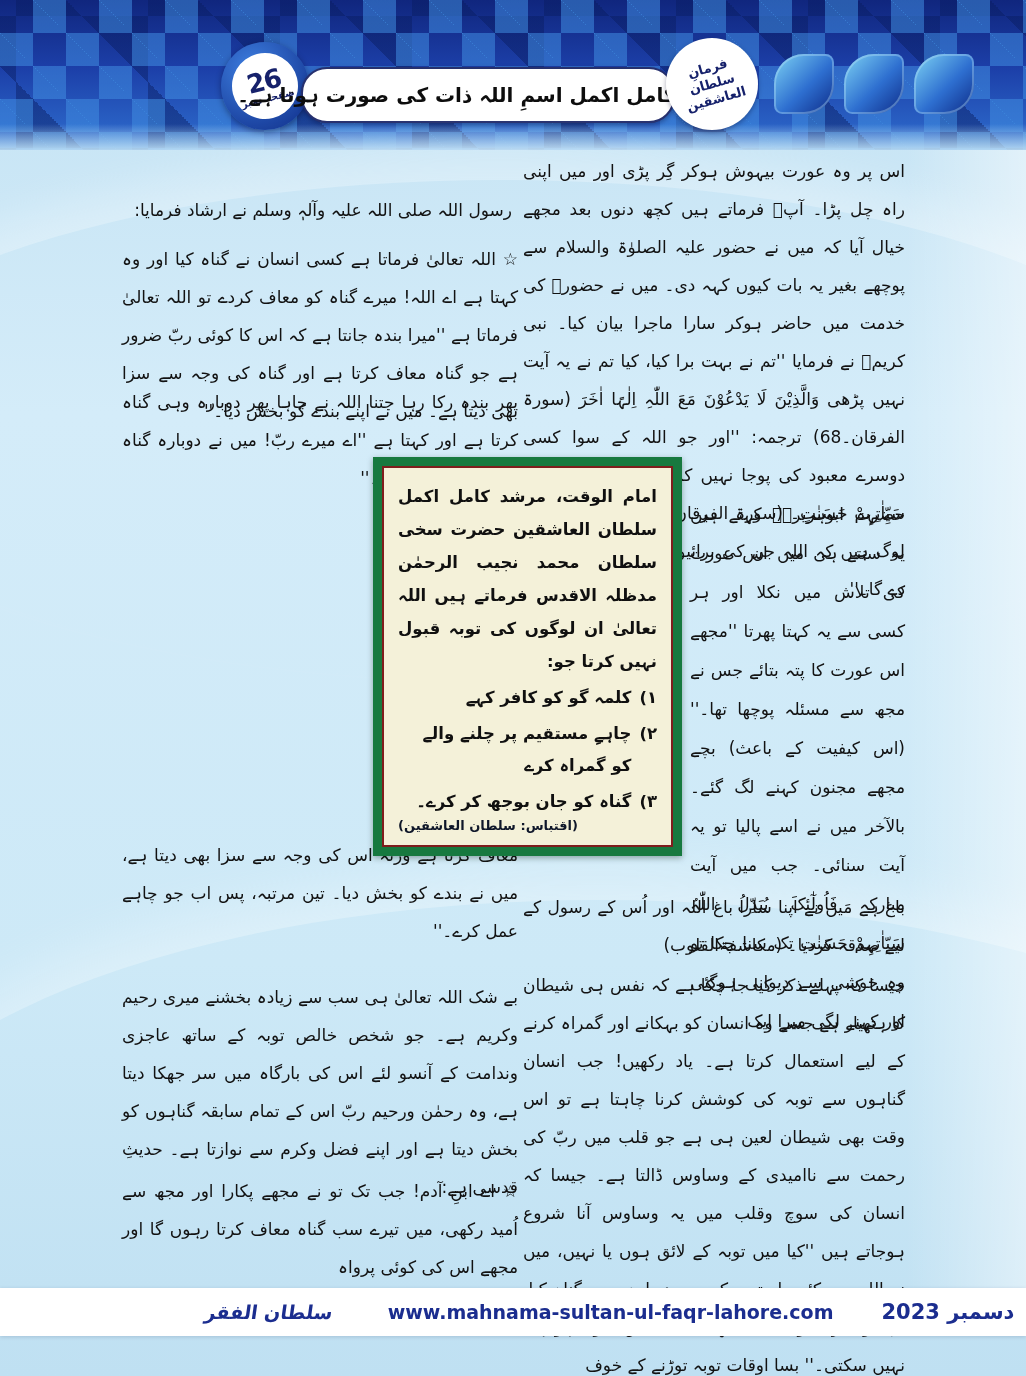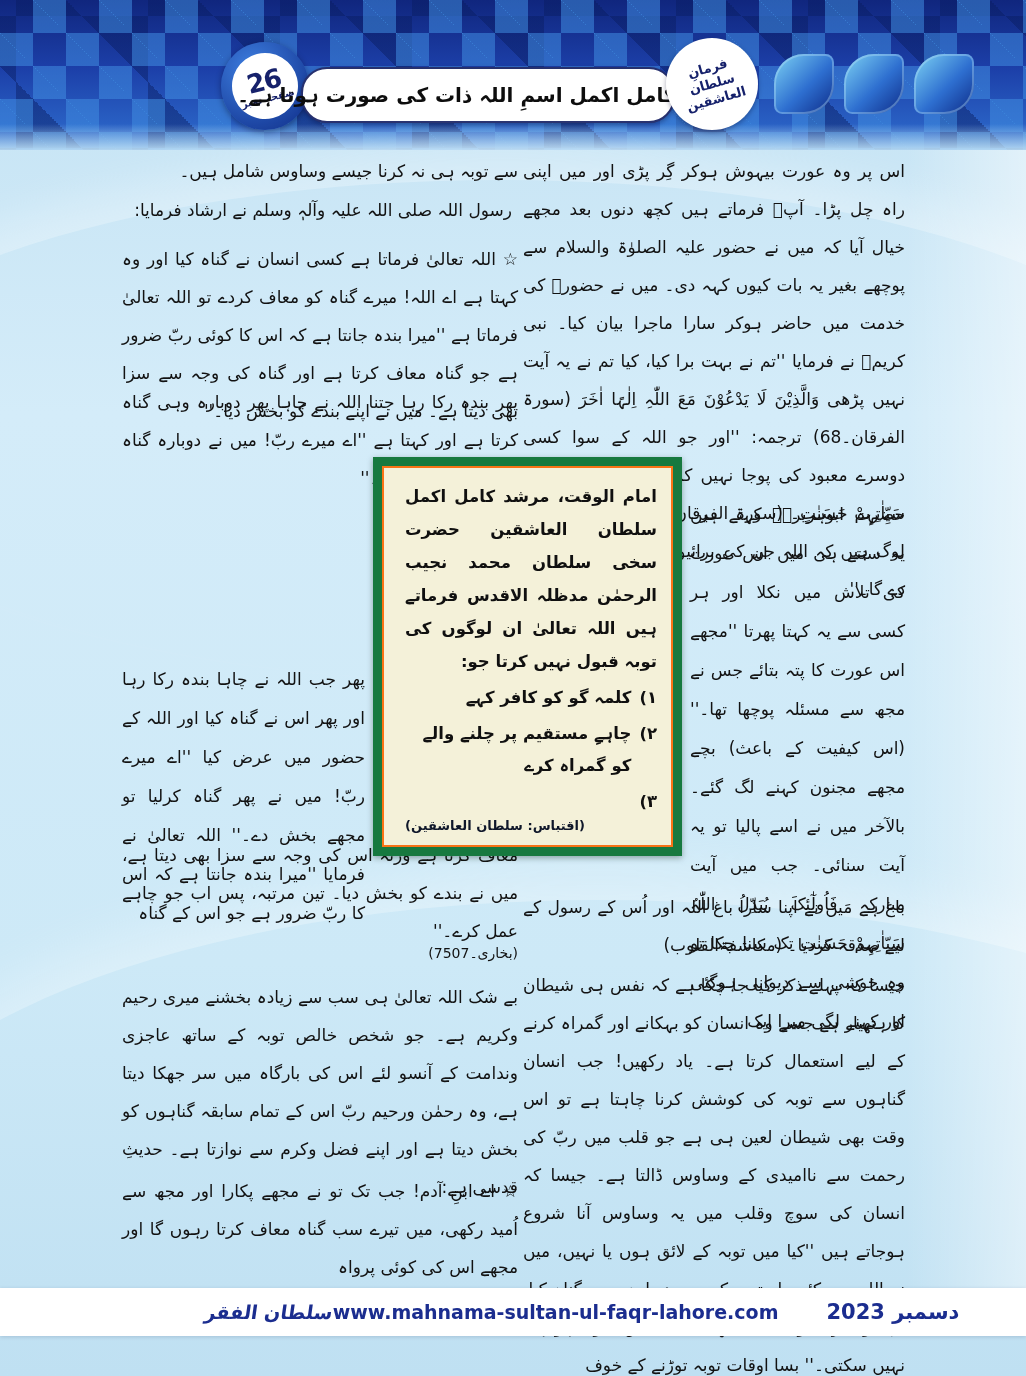--- a/index.html
+++ b/index.html
@@ -74,38 +74,38 @@
   }
   .ref{position:absolute; direction:rtl; font-size:14px; color:#121212;}
   
   .quote-box{
     position:absolute; left:373px; top:457px; width:309px; height:399px;
     background:#17793f; padding:9px; box-sizing:border-box;
     box-shadow:0 2px 6px rgba(0,30,10,.35);
   }
   .quote-inner{
     width:100%; height:100%; box-sizing:border-box;
-    background:#f4f1d9; border:2px solid #f97316;
-    padding:12px 14px 8px 21px; overflow:hidden;
+    background:#f4f1d9; border:2px solid #7f1d1d;
+    padding:12px 14px 8px 14px; overflow:hidden;
   }
   .quote-heading{direction:rtl; text-align:justify; font-size:16.5px; font-weight:bold; line-height:33px; color:#101010;}
   .quote-item{direction:rtl; display:flex; gap:8px; font-size:16.5px; font-weight:bold; line-height:32px; color:#101010; margin-top:4px;}
   .quote-item .num{flex:0 0 auto;}
   .quote-attr{direction:rtl; text-align:left; font-size:13px; font-weight:bold; color:#0f172a; margin-top:0;}
   
   .footer{
     position:absolute; left:0; top:1288px; width:100%; height:48px; background:#ffffff;
     display:flex; align-items:center; box-shadow:0 1px 4px rgba(0,20,60,.15);
   }
   .footer .logo{
     margin-left:205px; font-size:19px; font-weight:bold; color:#1b2d8f;
     direction:rtl; transform:skewX(-8deg); white-space:nowrap;
   }
   .footer .url{font-size:19px; font-weight:bold; color:#1b2d8f; text-decoration:none; white-space:nowrap;}
-  .footer .u1{}
+  .footer .u1{margin-left:55px;}
   .footer .date{margin-left:48px; font-size:21px; font-weight:bold; color:#1b2d8f; direction:rtl; white-space:nowrap;text-align:right;}
 </style>
 </head>
 <body>
 
 <div class="page">
 
   <div class="header">
     <div class="diamonds"></div>
     <div class="header-fade"></div>
@@ -134,43 +134,41 @@
 
   <div class="wave w1"></div>
   <div class="wave w2"></div>
   <div class="edge-light"></div>
 
   <div class="urdu" style="left:523px; top:152px; width:382px;">اس پر وہ عورت بیہوش ہوکر گِر پڑی اور میں اپنی راہ چل پڑا۔ آپؓ فرماتے ہیں کچھ دنوں بعد مجھے خیال آیا کہ میں نے حضور علیہ الصلوٰۃ والسلام سے پوچھے بغیر یہ بات کیوں کہہ دی۔ میں نے حضورؐ کی خدمت میں حاضر ہوکر سارا ماجرا بیان کیا۔ نبی کریمؐ نے فرمایا ''تم نے بہت برا کیا، کیا تم نے یہ آیت نہیں پڑھی وَالَّذِیْنَ لَا یَدْعُوْنَ مَعَ اللّٰہِ اِلٰہًا اٰخَرَ (سورۃ الفرقان۔68) ترجمہ: ''اور جو اللہ کے سوا کسی دوسرے معبود کی پوجا نہیں کرتے''  فَاُولٰٓئِکَ یُبَدِّلُ اللّٰہُ سَیِّاٰتِہِمْ حَسَنٰتٍ۔ (سورۃ الفرقان۔70) ترجمہ: ''یہ وہ لوگ ہیں کہ اللہ جن کی برائیوں کو نیکیوں سے بدل دے گا۔''</div>
   <div class="urdu" style="left:690px; top:495px; width:215px; line-height:39px;">حضرت ابوہریرہؓ کہتے ہیں یہ سنتے ہی میں اس عورت کی تلاش میں نکلا اور ہر کسی سے یہ کہتا پھرتا ''مجھے اس عورت کا پتہ بتائے جس نے مجھ سے مسئلہ پوچھا تھا۔'' (اس کیفیت کے باعث) بچے مجھے مجنون کہنے لگ گئے۔ بالآخر میں نے اسے پالیا تو یہ آیت سنائی۔ جب میں آیت مبارکہ فَاُولٰٓئِکَ یُبَدِّلُ اللّٰہُ سَیِّاٰتِہِمْ حَسَنٰت تک سنا چکا تو وہ خوشی سے دیوانی ہوگئی اور کہنے لگی میرا ایک</div>
   <div class="urdu" style="left:523px; top:888px; width:382px;">باغ ہے مَیں نے اپنا سارا باغ اللہ اور اُس کے رسول کے لیے صدقہ کردیا۔ (مکاشفۃالقلوب)</div>
   <div class="urdu" style="left:523px; top:966px; width:382px;">جیسا کہ پہلے ذکر کیا جا چکا ہے کہ نفس ہی شیطان کا ہتھیار ہے جسے وہ انسان کو بہکانے اور گمراہ کرنے کے لیے استعمال کرتا ہے۔ یاد رکھیں! جب انسان گناہوں سے توبہ کی کوشش کرنا چاہتا ہے تو اس وقت بھی شیطان لعین ہی ہے جو قلب میں ربّ کی رحمت سے ناامیدی کے وساوس ڈالتا ہے۔ جیسا کہ انسان کی سوچ وقلب میں یہ وساوس آنا شروع ہوجاتے ہیں ''کیا میں توبہ کے لائق ہوں یا نہیں، میں نے اللہ سے کئی بار توبہ کی پھر دوبارہ وہی گناہ کیا، اب تو میری توبہ کسی بھی حالت میں قبول ہو ہی نہیں سکتی۔'' بسا اوقات توبہ توڑنے کے خوف</div>
 
-  <div class="urdu" style="left:122px; top:152px; width:396px;">سے توبہ ہی نہ کرنا جیسے وساوس شامل ہیں۔</div>
   <div class="urdu" style="left:116px; top:191px; width:396px;">رسول اللہ صلی اللہ علیہ وآلہٖ وسلم نے ارشاد فرمایا:</div>
   <div class="urdu" style="left:122px; top:240px; width:396px;">☆   اللہ تعالیٰ فرماتا ہے کسی انسان نے گناہ کیا اور وہ کہتا ہے اے اللہ! میرے گناہ کو معاف کردے تو اللہ تعالیٰ فرماتا ہے ''میرا بندہ جانتا ہے کہ اس کا کوئی ربّ ضرور ہے جو گناہ معاف کرتا ہے اور گناہ کی وجہ سے سزا بھی دیتا ہے۔ میں نے اپنے بندے کو بخش دیا۔''</div>
   <div class="urdu" style="left:122px; top:383px; width:396px;">پھر بندہ رکا رہا جتنا اللہ نے چاہا پھر دوبارہ وہی گناہ کرتا ہے اور کہتا ہے ''اے میرے ربّ! میں نے دوبارہ گناہ کرلیا، اسے بخش دے۔''</div>
-  <div class="urdu" style="left:122px; top:660px; width:243px; line-height:39px;">پھر جب اللہ نے چاہا بندہ رکا رہا اور پھر اس نے گناہ کیا اور اللہ کے حضور میں عرض کیا ''اے میرے ربّ! میں نے پھر گناہ کرلیا تو مجھے بخش دے۔'' اللہ تعالیٰ نے فرمایا ''میرا بندہ جانتا ہے کہ اس کا ربّ ضرور ہے جو اس کے گناہ</div>
   <div class="urdu" style="left:122px; top:836px; width:396px;">معاف کرتا ہے ورنہ اس کی وجہ سے سزا بھی دیتا ہے، میں نے بندے کو بخش دیا۔ تین مرتبہ، پس اب جو چاہے عمل کرے۔''</div>
-  <div class="ref" style="left:122px; top:945px; width:396px;">(بخاری۔7507)</div>
   <div class="urdu" style="left:122px; top:978px; width:396px;">بے شک اللہ تعالیٰ ہی سب سے زیادہ بخشنے میری رحیم وکریم ہے۔ جو شخص خالص توبہ کے ساتھ عاجزی وندامت کے آنسو لئے اس کی بارگاہ میں سر جھکا دیتا ہے، وہ رحمٰن ورحیم ربّ اس کے تمام سابقہ گناہوں کو بخش دیتا ہے اور اپنے فضل وکرم سے نوازتا ہے۔ حدیثِ قدسی ہے:</div>
   <div class="urdu" style="left:122px; top:1172px; width:396px;">☆   اے ابنِ آدم! جب تک تو نے مجھے پکارا اور مجھ سے اُمید رکھی، میں تیرے سب گناہ معاف کرتا رہوں گا اور مجھے اس کی کوئی پرواہ</div>
 
   <div class="quote-box">
     <div class="quote-inner">
       <div class="quote-heading">امام الوقت، مرشد کامل اکمل سلطان العاشقین حضرت سخی سلطان محمد نجیب الرحمٰن مدظلہ الاقدس فرماتے ہیں اللہ تعالیٰ ان لوگوں کی توبہ قبول نہیں کرتا جو:</div>
       <div class="quote-item">
         <span class="num">۱)</span>
         <span>کلمہ گو کو کافر کہے</span>
       </div>
       <div class="quote-item">
         <span class="num">۲)</span>
         <span>چاہےِ مستقیم پر چلنے والے کو گمراہ کرے</span>
       </div>
       <div class="quote-item">
         <span class="num">۳)</span>
+        <span>گناہ کو جان بوجھ کر کرے۔</span>
       </div>
       <div class="quote-attr">(اقتباس: سلطان العاشقین)</div>
     </div>
   </div>
 
   <div class="footer">
     <span class="logo">سلطان الفقر</span>
     <a class="url u1" href="#">www.mahnama-sultan-ul-faqr-lahore.com</a>
     <span class="date">دسمبر 2023</span>
 

